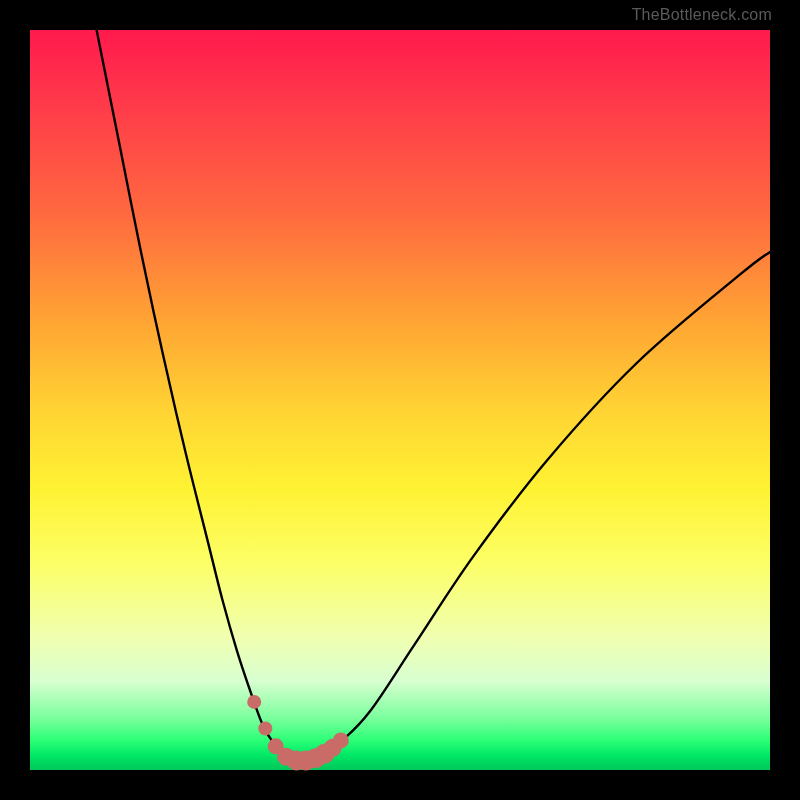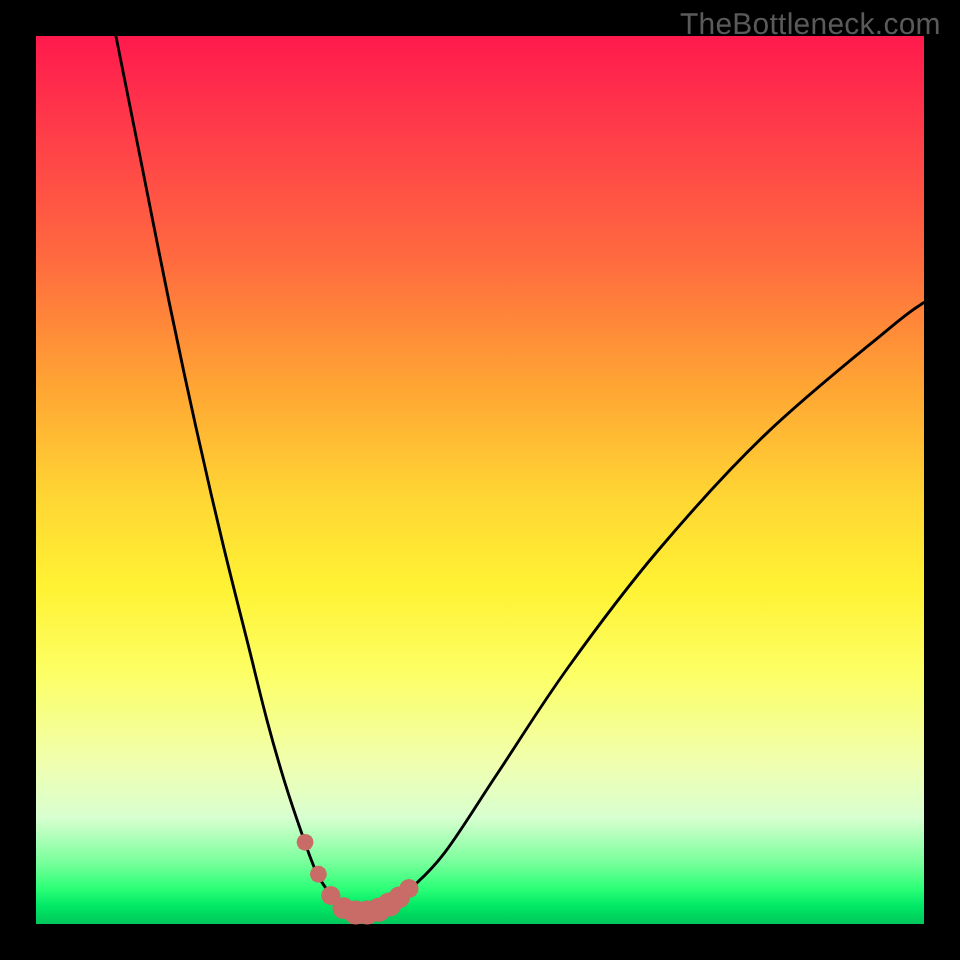--- a/index.html
+++ b/index.html
@@ -29,23 +29,23 @@
       #d8ffd0 88%,
       #7aff9c 93%,
       #2cff77 96%,
       #00e865 98%,
       #00c75a 100%
     );
   }
   .watermark {
     position: absolute;
     top: 6px;
-    right: 16px;
+    right: 28px;
     color: #5a5a5a;
-    font-size: 25px;
+    font-size: 16px;
     font-weight: 500;
     letter-spacing: 0.2px;
     user-select: none;
   }
   svg.plot {
     position: absolute;
     left: 30px;
     top: 30px;
     width: 740px;
     height: 740px;

